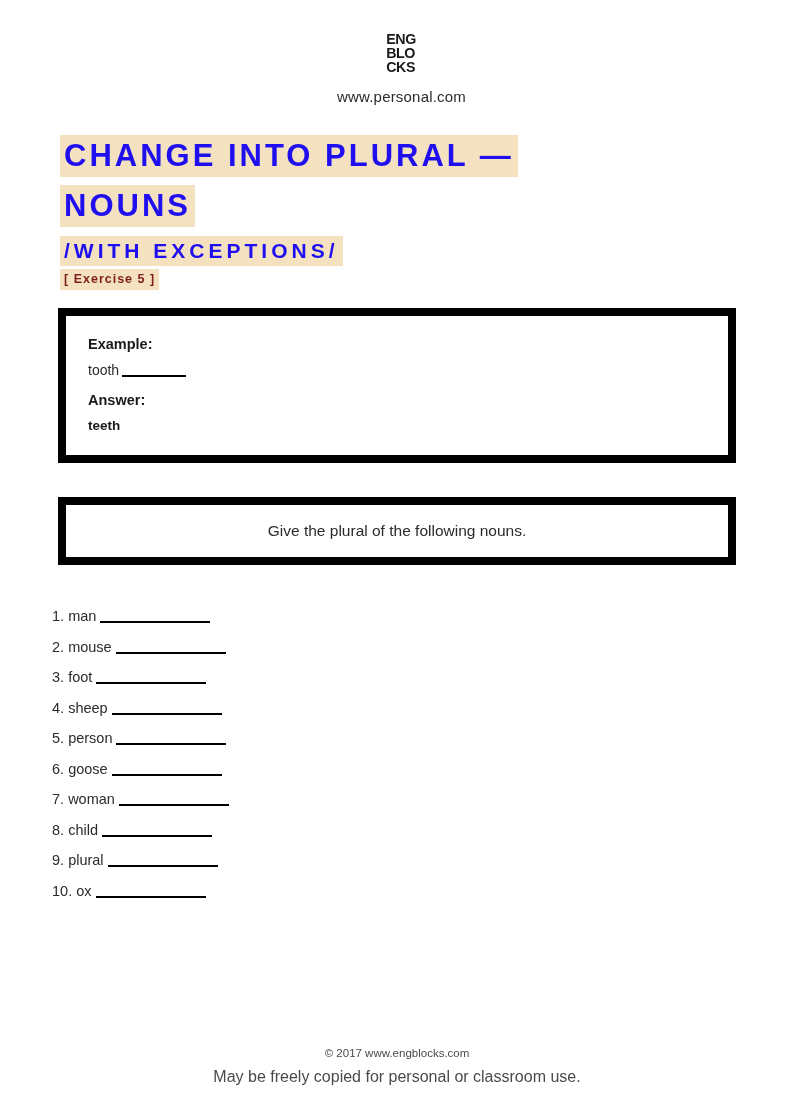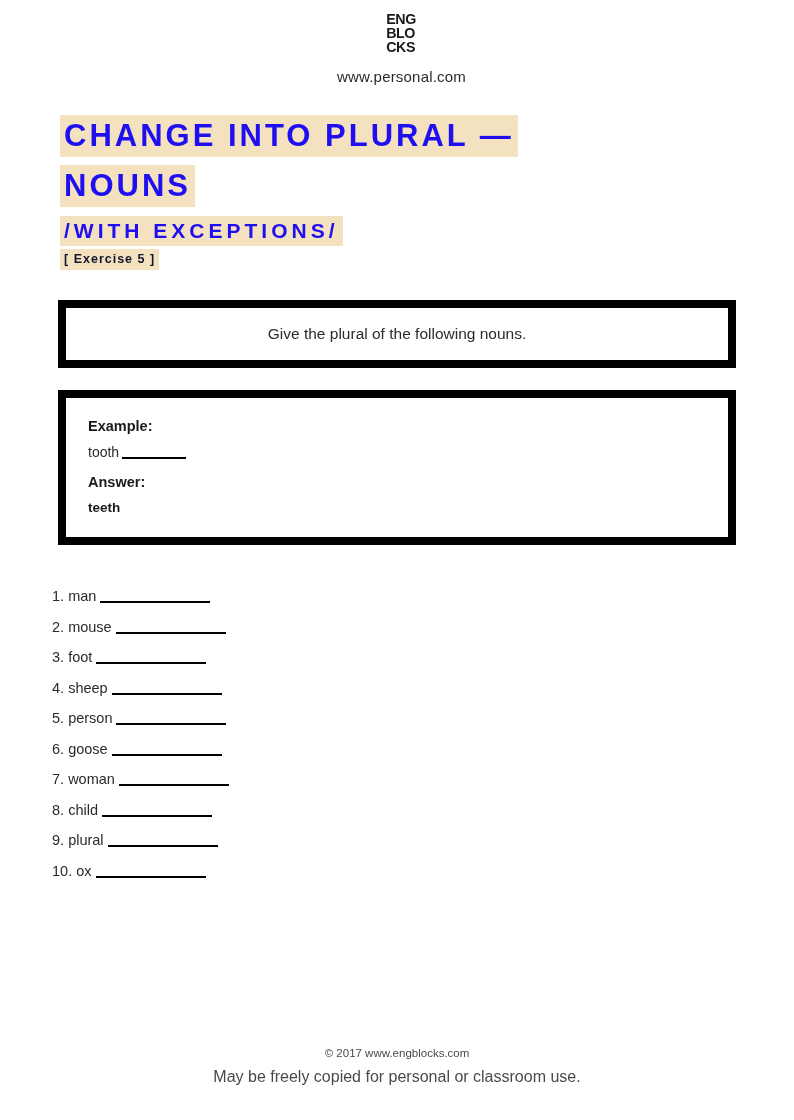--- a/index.html
+++ b/index.html
@@ -19,21 +19,21 @@
   .page {
     width: 794px;
     height: 1120px;
     position: relative;
     box-sizing: border-box;
     background: #ffffff;
   }
 
   
   .header {
-    padding-top: 12px;
+    padding-top: 32px;
     text-align: center;
     margin-left: 9px;
   }
   .logo {
     display: inline-block;
     text-align: left;
     font-family: "Liberation Sans", sans-serif;
     font-weight: bold;
     font-size: 15.5px;
     line-height: 14px;
@@ -78,21 +78,21 @@
     font-size: 21px;
     font-weight: bold;
     letter-spacing: 4px;
     color: #1f0ff0;
   }
   .exercise {
     margin-top: 9px;
     font-size: 12.5px;
     font-weight: bold;
     letter-spacing: 1px;
-    color: #0f172a;
+    color: #7f1d1d;
   }
 
   
   .box {
     margin: 0 58px;
     border: 8px solid #000000;
     background: #ffffff;
     box-sizing: border-box;
   }
   .instruction-box {
@@ -193,29 +193,29 @@
       <span class="hl">NOUNS</span>
     </div>
     <div class="subtitle">
       <span class="hl">/WITH EXCEPTIONS/</span>
     </div>
     <div class="exercise">
       <span class="hl">[ Exercise 5 ]</span>
     </div>
   </div>
 
-  <div class="box instruction-box">
-    <div class="instruction-text">Give the plural of the following nouns.</div>
-  </div>
-
   <div class="box example-box">
     <p class="ex-label">Example:</p>
     <p class="ex-prompt"><span>tooth</span><span class="blank-short"></span></p>
     <p class="ex-label">Answer:</p>
     <p class="ex-answer">teeth</p>
+  </div>
+
+  <div class="box instruction-box">
+    <div class="instruction-text">Give the plural of the following nouns.</div>
   </div>
 
   <div class="questions">
     <div class="q-item"><span>1.</span> <span>man</span><span class="q-blank"></span></div>
     <div class="q-item"><span>2.</span> <span>mouse</span><span class="q-blank"></span></div>
     <div class="q-item"><span>3.</span> <span>foot</span><span class="q-blank"></span></div>
     <div class="q-item"><span>4.</span> <span>sheep</span><span class="q-blank"></span></div>
     <div class="q-item"><span>5.</span> <span>person</span><span class="q-blank"></span></div>
     <div class="q-item"><span>6.</span> <span>goose</span><span class="q-blank"></span></div>
     <div class="q-item"><span>7.</span> <span>woman</span><span class="q-blank"></span></div>

